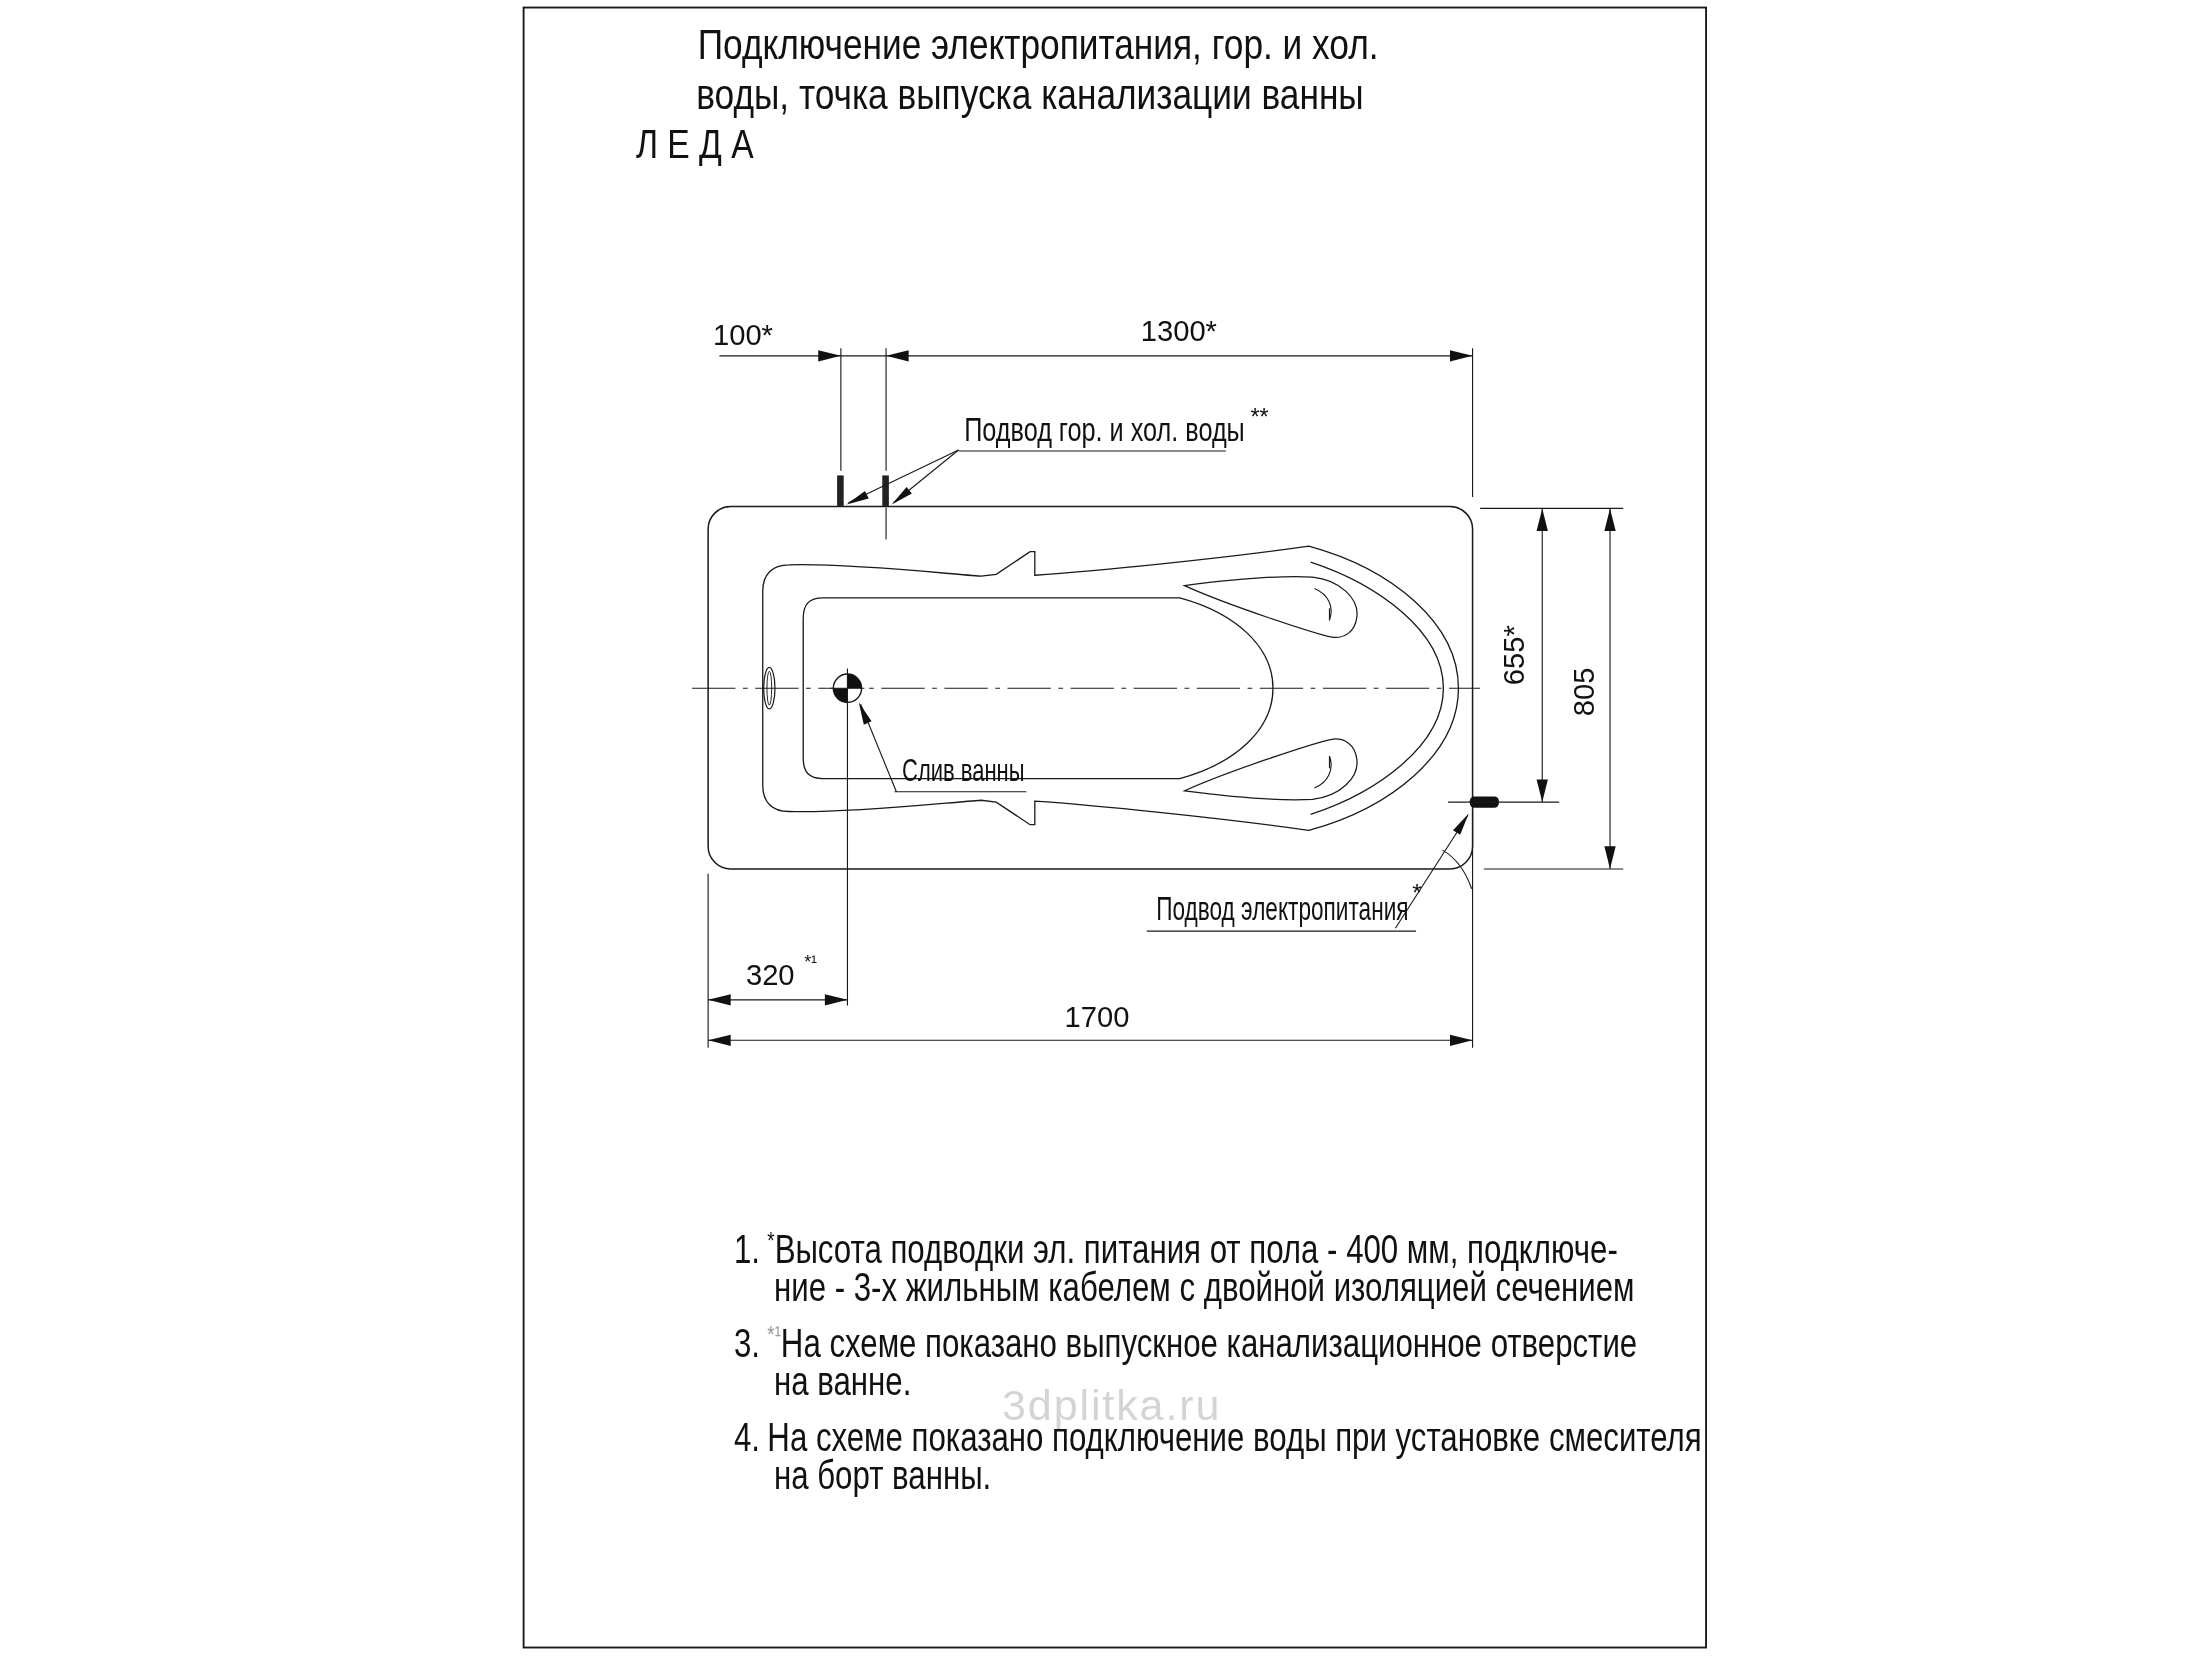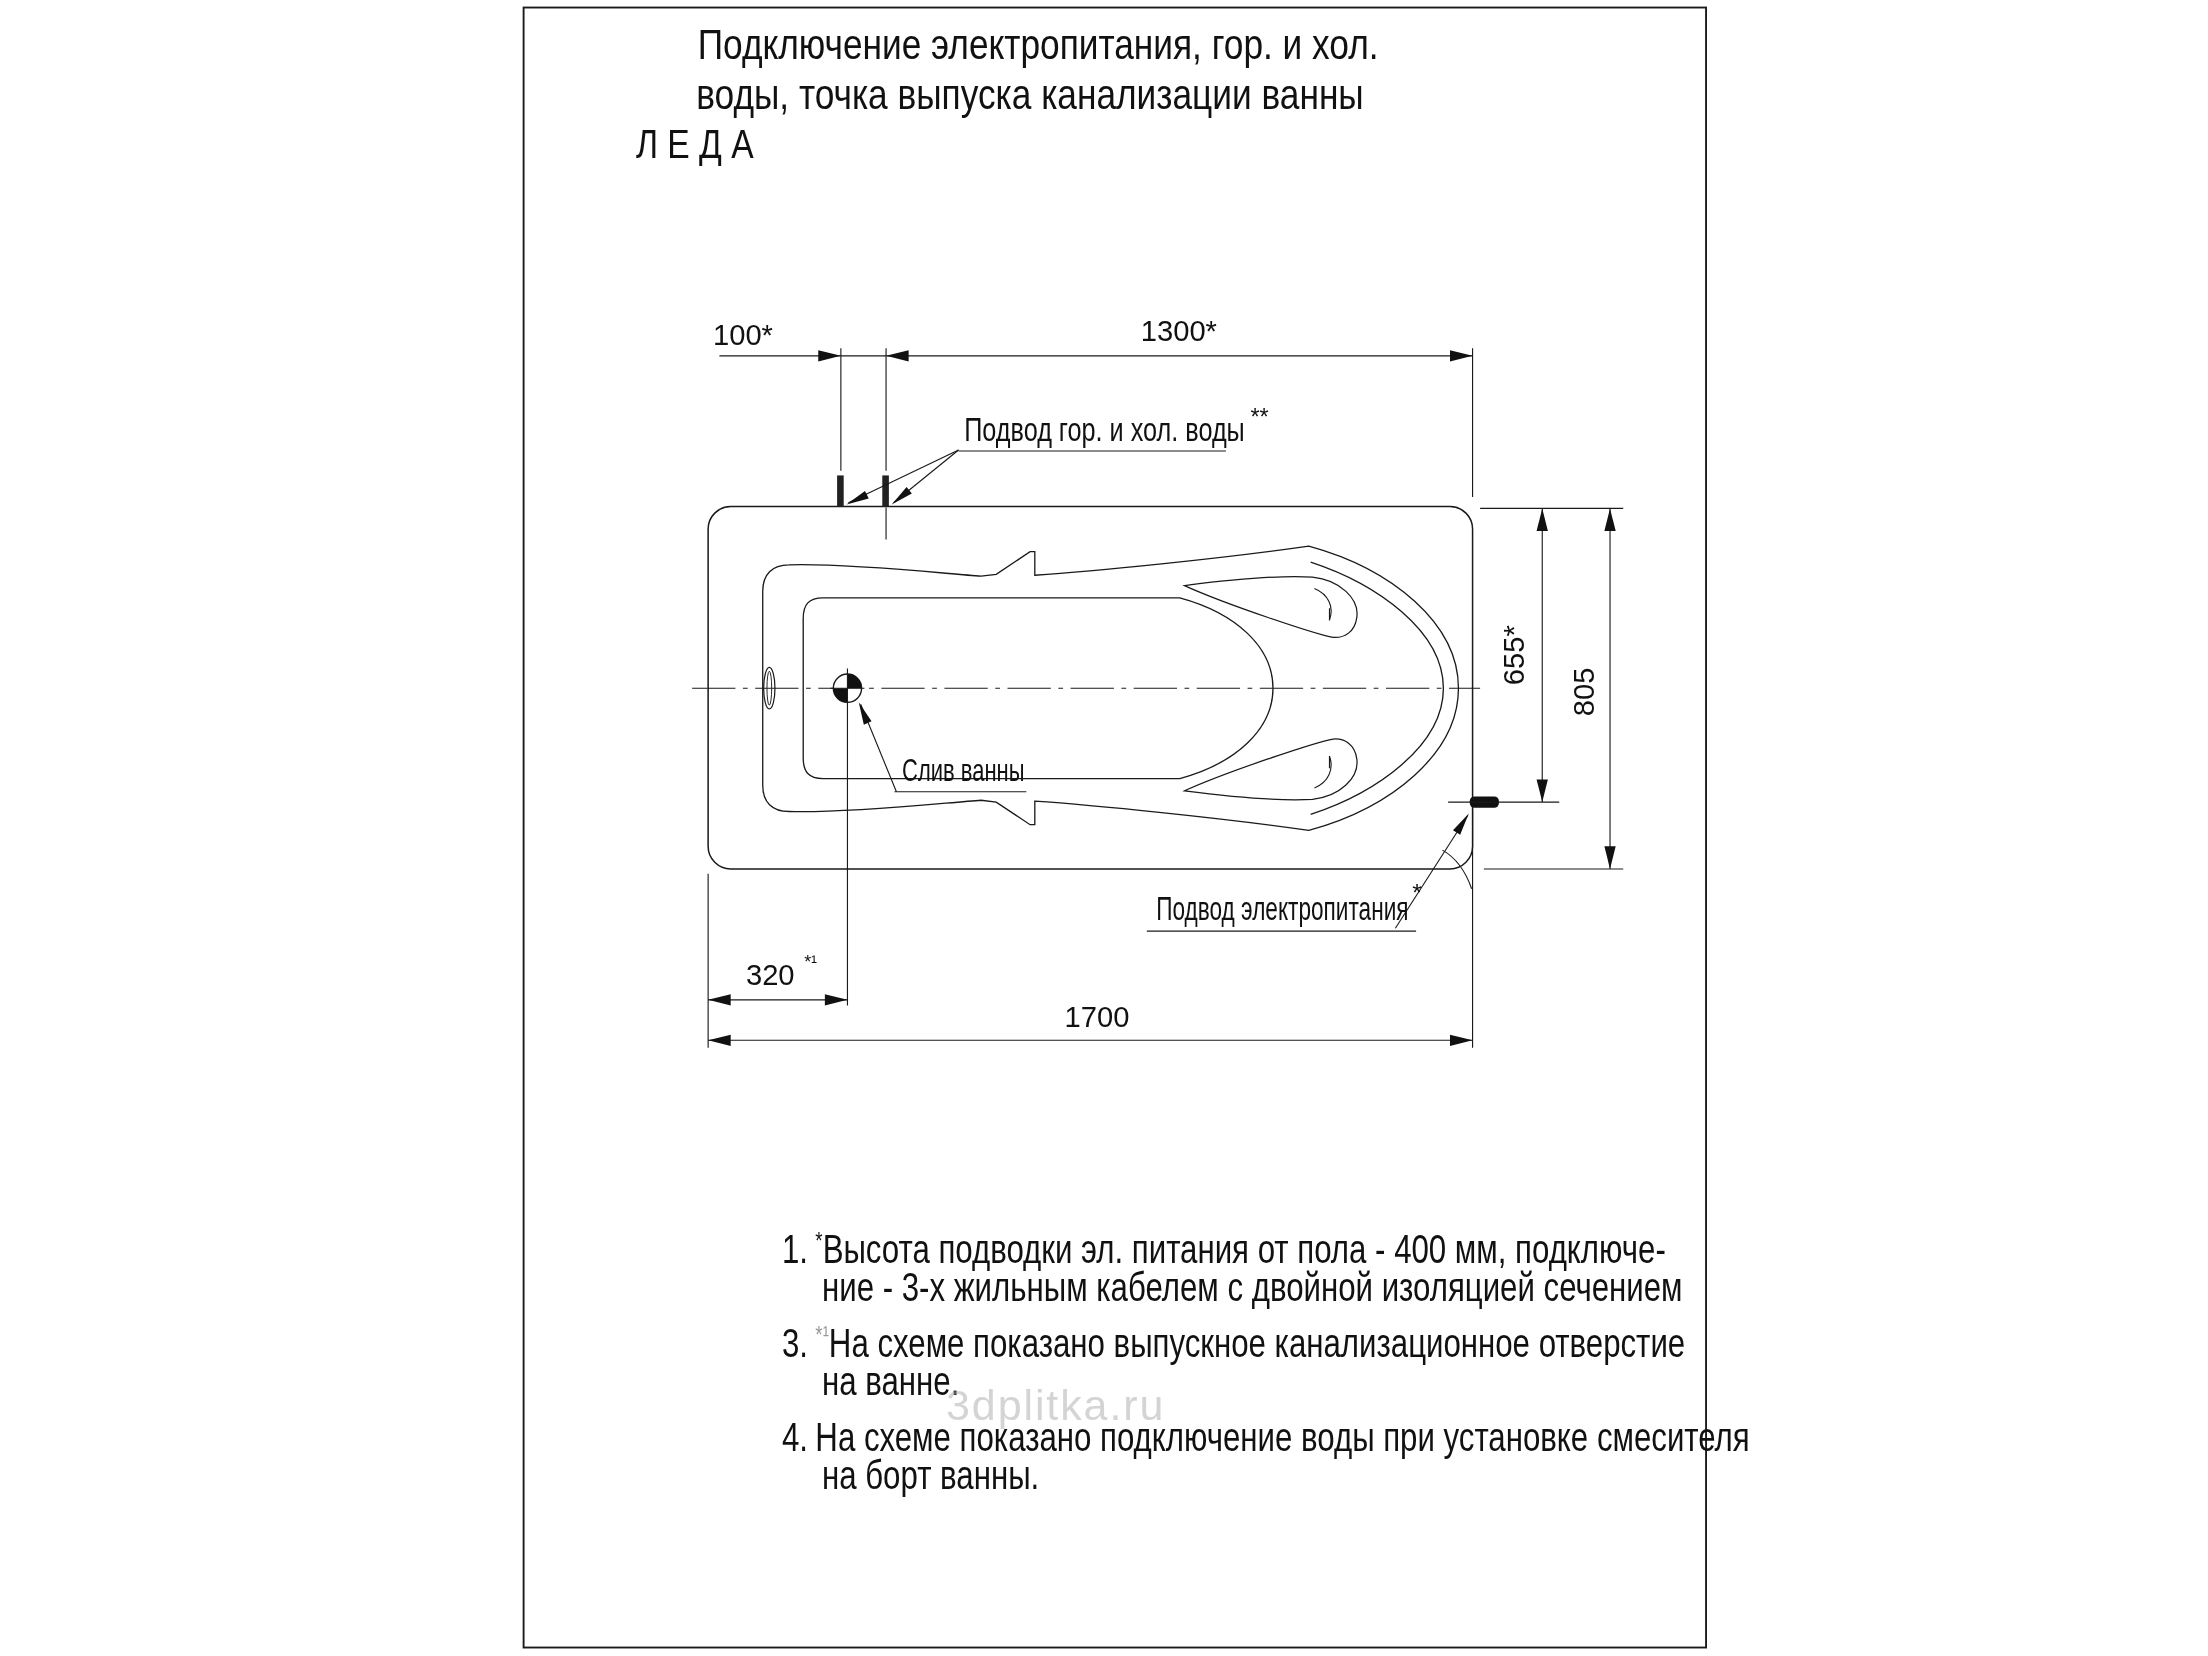--- a/index.html
+++ b/index.html
@@ -8,29 +8,29 @@
   svg{position:absolute;left:0;top:0;}
   svg text{font-family:"Liberation Sans",sans-serif;fill:#111;}
   .dim{font-size:31px;}
   .lbl{font-size:35px;}
 
   .title-block{position:absolute;left:623px;top:19px;width:857px;text-align:left;}
   .tline{font-size:43px;line-height:50px;white-space:nowrap;}
   .tline>span{display:inline-block;transform:scaleX(0.82);transform-origin:50% 50%;}
   .tline.leda{font-size:41px;text-decoration:underline;}
 
-  .notes{position:absolute;left:734px;top:1217px;margin-left:48px;}
+  .notes{position:absolute;left:734px;top:1217px;}
   .nline{font-size:40px;line-height:47px;height:47px;white-space:nowrap;}
   .nline .sq{display:inline-block;transform:scaleX(0.78);transform-origin:0 50%;white-space:nowrap;}
   .nline.cont{padding-left:40px;}
   .nnum{margin-right:9.4px;}
   sup.mark{font-size:60%;}
   sup.gray{color:#9a9a9a;}
 
-  .watermark{position:absolute;left:946px;top:1381px;font-size:43px;
+  .watermark{position:absolute;left:1002px;top:1381px;font-size:43px;
              color:rgba(170,170,170,0.5);letter-spacing:1.9px;}
 </style>
 </head>
 <body>
 
 <div id="stage">
 
   <svg width="2208" height="1656" viewBox="0 0 2345 1759">
 
     <rect x="556" y="8" width="1256" height="1742" fill="none" stroke="#1a1a1a" stroke-width="2"></rect>

